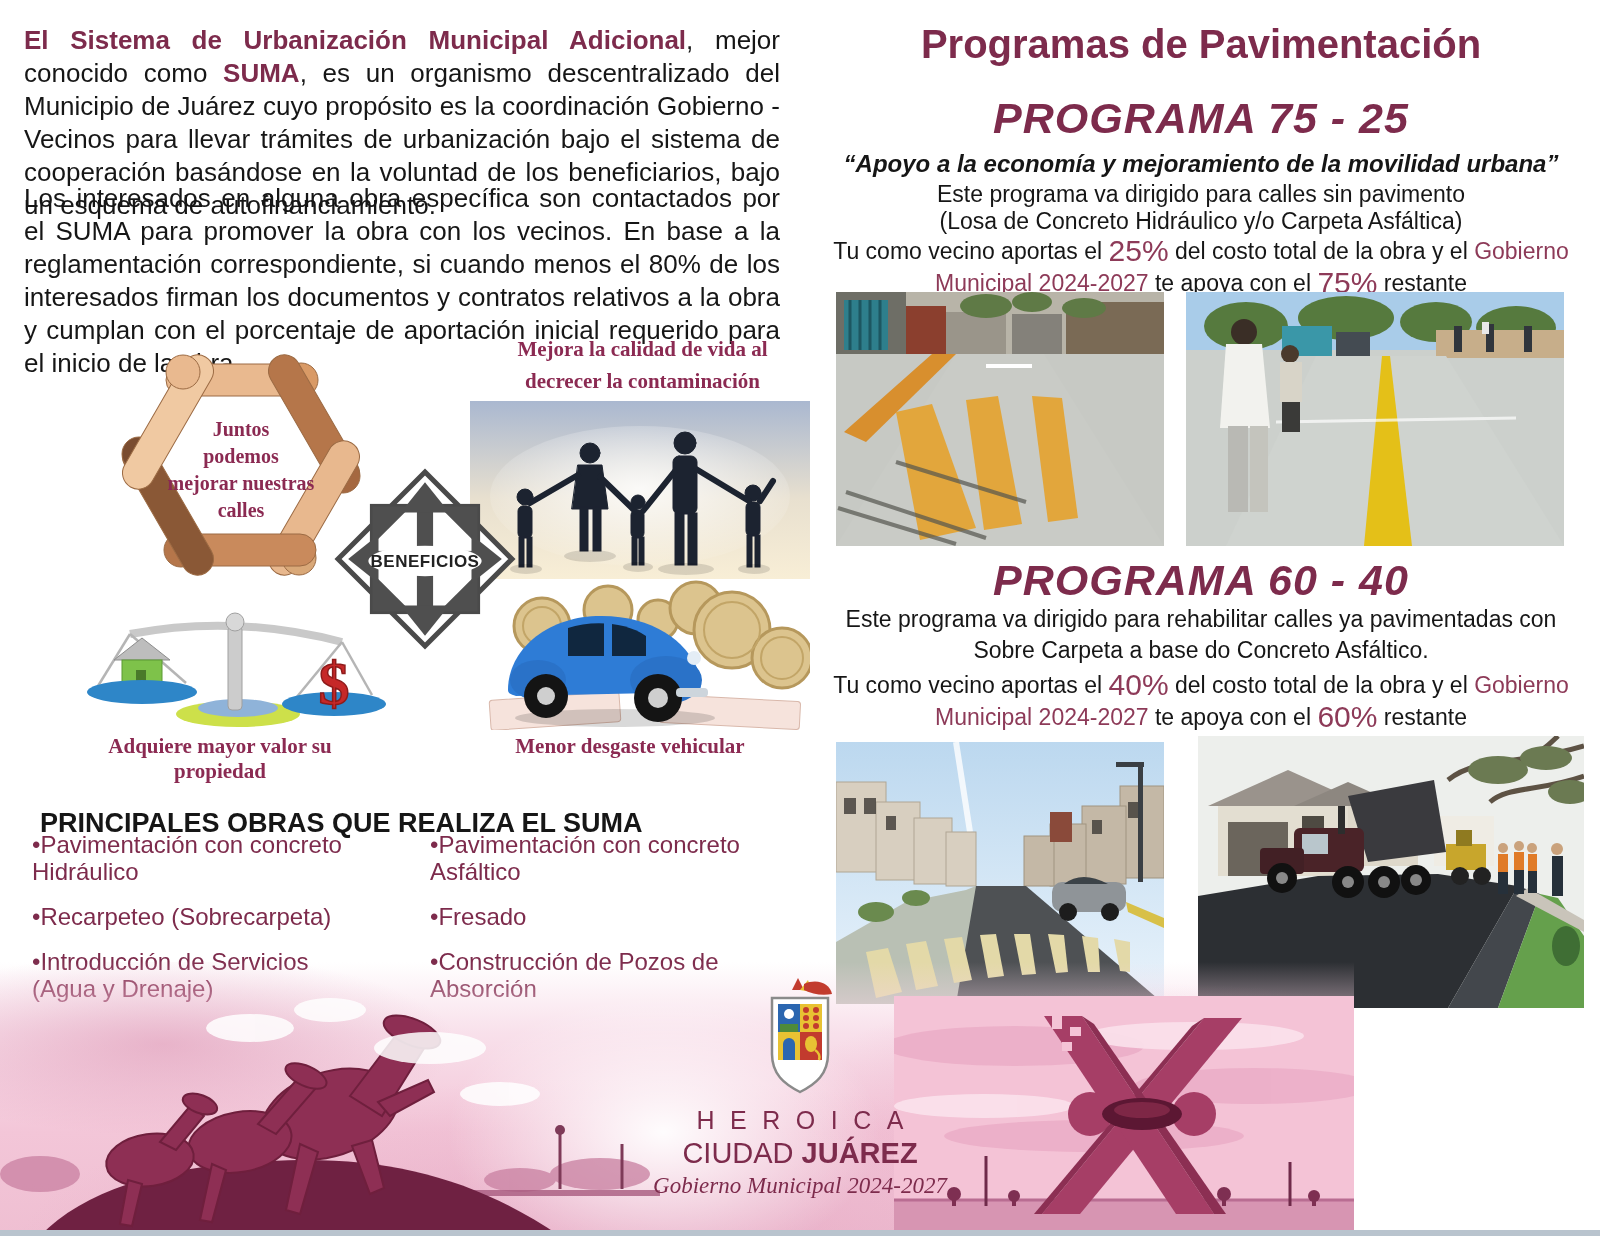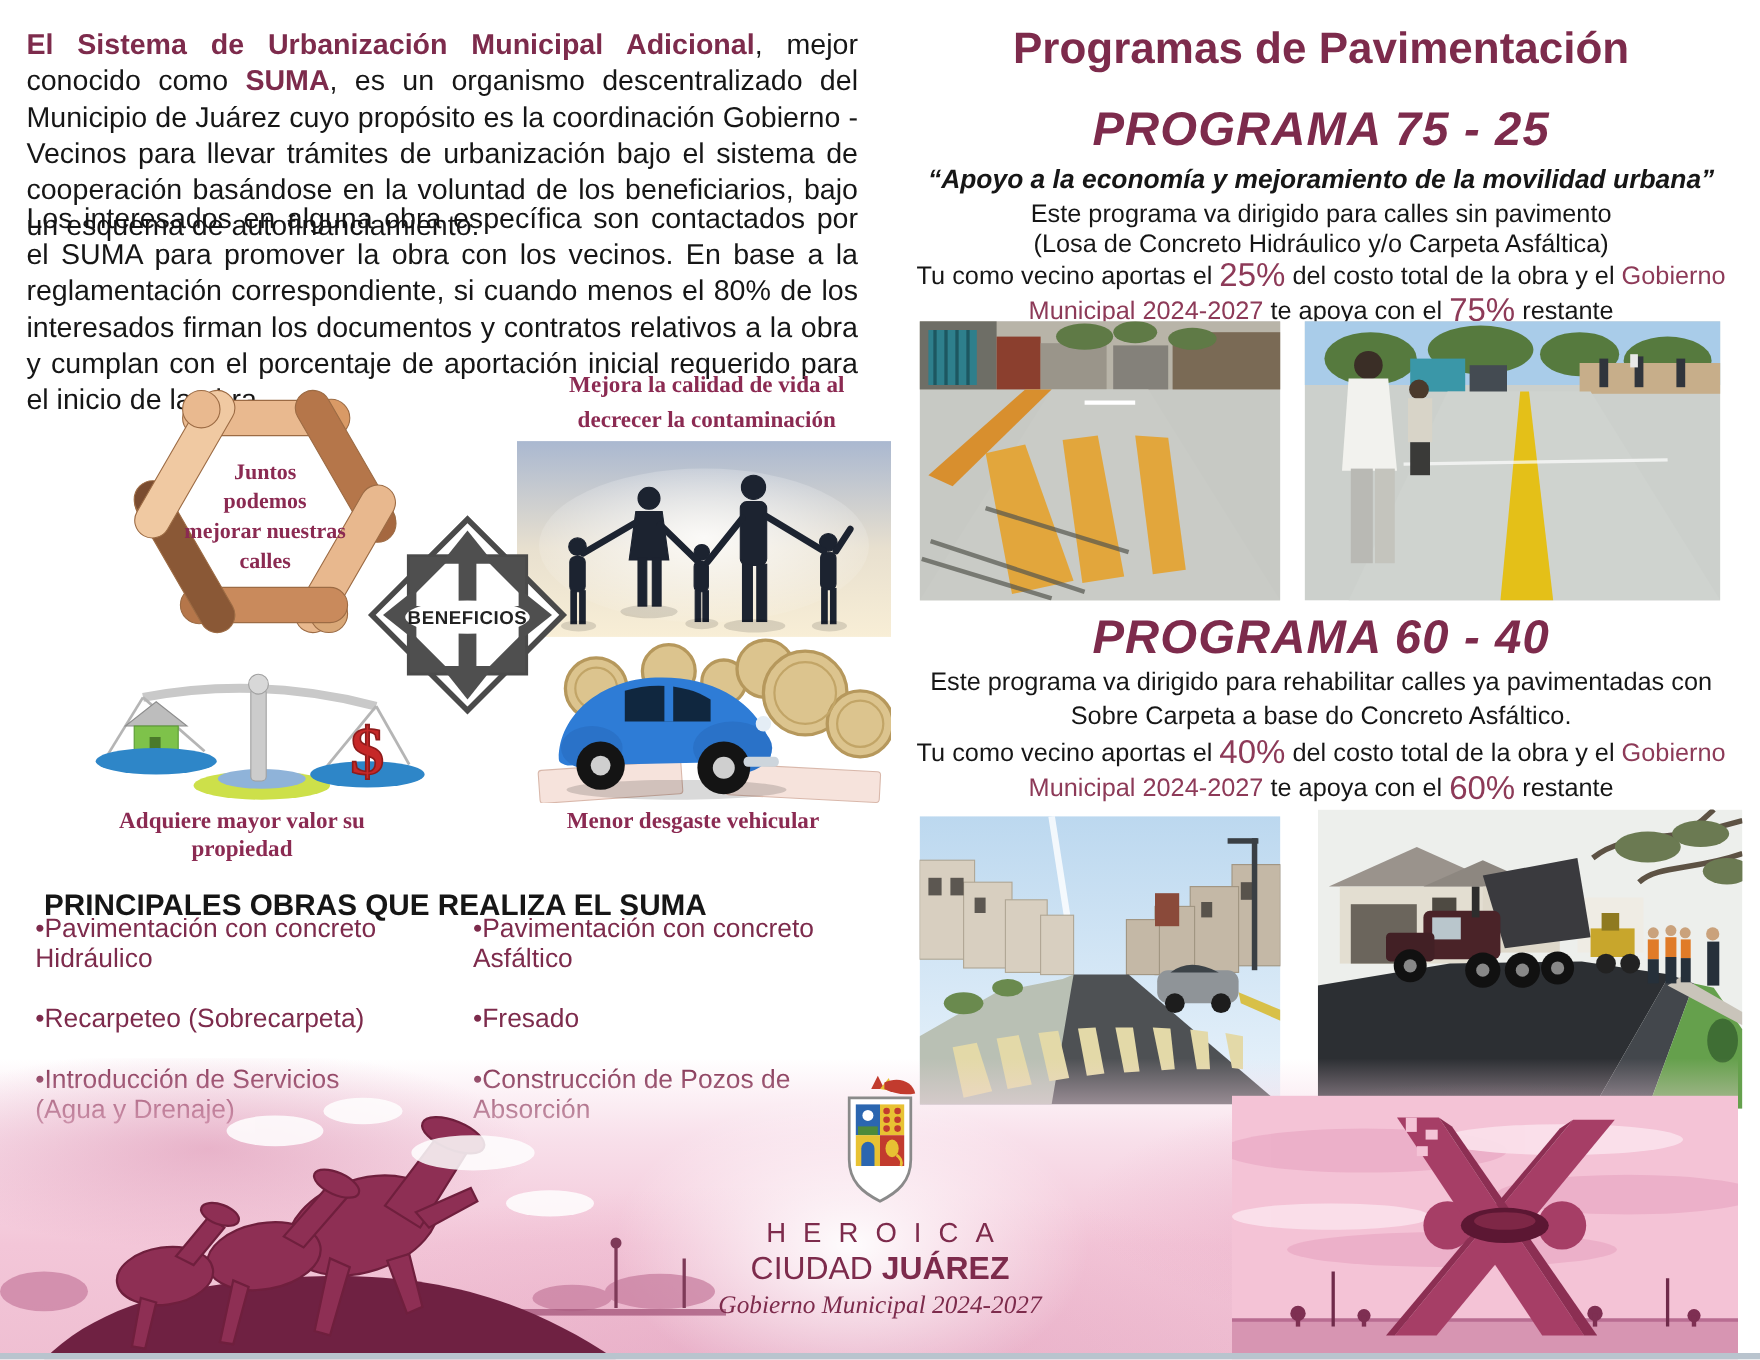--- a/index.html
+++ b/index.html
@@ -13,35 +13,35 @@
   .lead{color:#7d2b4c;font-weight:bold;}
   
   .cap{color:#8b2a52;font-family:"Liberation Serif",serif;font-weight:bold;text-align:center;}
   .hands-cap{top:86px;left:0;width:100%;font-size:20px;line-height:1.35;white-space:pre-line;}
   .fam-cap{font-size:21px;line-height:1.5;}
   .benef-label{top:46%;left:0;width:100%;text-align:center;font-size:17px;font-weight:bold;
                color:#222;font-family:"Liberation Sans",sans-serif;letter-spacing:.5px;}
   
   #obras-title{left:40px;top:788px;width:720px;font-size:27px;font-weight:bold;color:#161616;margin-top:20px;}
   #obras-grid{left:32px;top:832px;width:752px;display:grid;grid-template-columns:398px 354px;
-              row-gap:28px;font-size:24px;color:#7d2b4c;line-height:1.12;white-space:pre-line;}
+              row-gap:18px;font-size:24px;color:#7d2b4c;line-height:1.12;white-space:pre-line;}
   
   .rc{left:822px;width:758px;text-align:center;}
   #r-title{top:22px;font-size:40px;font-weight:bold;color:#7d2b4c;}
   .prog-h{font-size:43px;font-weight:bold;font-style:italic;color:#7d2b4c;letter-spacing:1px;}
   #p1-h{top:94px;}
   #p1-quote{top:150px;font-size:24px;font-weight:bold;font-style:italic;color:#161616;}
   .bline{font-size:23px;font-weight:normal;color:#161616;}
   #p1-l1{top:181px;} #p1-l2{top:208px;} #p1-a1{top:234px;} #p1-a2{top:266px;}
   #p2-h{top:556px;} #p2-l1{top:606px;} #p2-l2{top:637px;} #p2-a1{top:668px;} #p2-a2{top:700px;}
   .pct{color:#8d3a58;font-size:30px;vertical-align:-2px;}
   .gob{color:#8d3a58;}
   .photo{border:0;display:block;}
   
-  #footer{left:0;top:962px;width:1580px;height:274px;
+  #footer{left:0;top:962px;width:1354px;height:274px;
     background:
       radial-gradient(ellipse 300px 190px at 49% 62%, rgba(255,255,255,.96), rgba(255,255,255,0) 72%),
       radial-gradient(ellipse 420px 130px at 12% 30%, rgba(213,128,164,.45), rgba(213,128,164,0) 70%),
       radial-gradient(ellipse 520px 160px at 86% 50%, rgba(228,152,184,.5), rgba(228,152,184,0) 72%),
       radial-gradient(ellipse 760px 220px at 45% 105%, rgba(226,160,190,.55), rgba(226,160,190,0) 78%),
       linear-gradient(180deg, rgba(255,255,255,0) 0%, rgba(246,214,228,.75) 26%, #f3c6d8 62%, #efbfd2 100%);}
   #crest-block{left:640px;top:14px;width:320px;text-align:center;color:#7d2b4c;}
   #heroica{font-size:25px;letter-spacing:.62em;margin-top:4px;text-indent:.62em;}
   #ciudad-line{font-size:29px;margin-top:2px;}
   #ciudad-line .b{font-weight:bold;}

